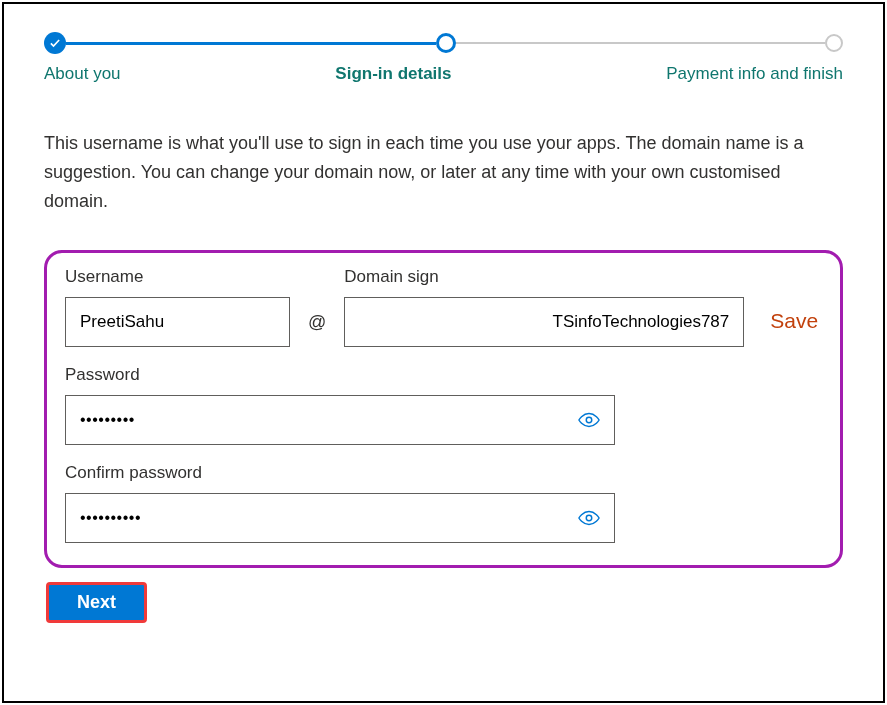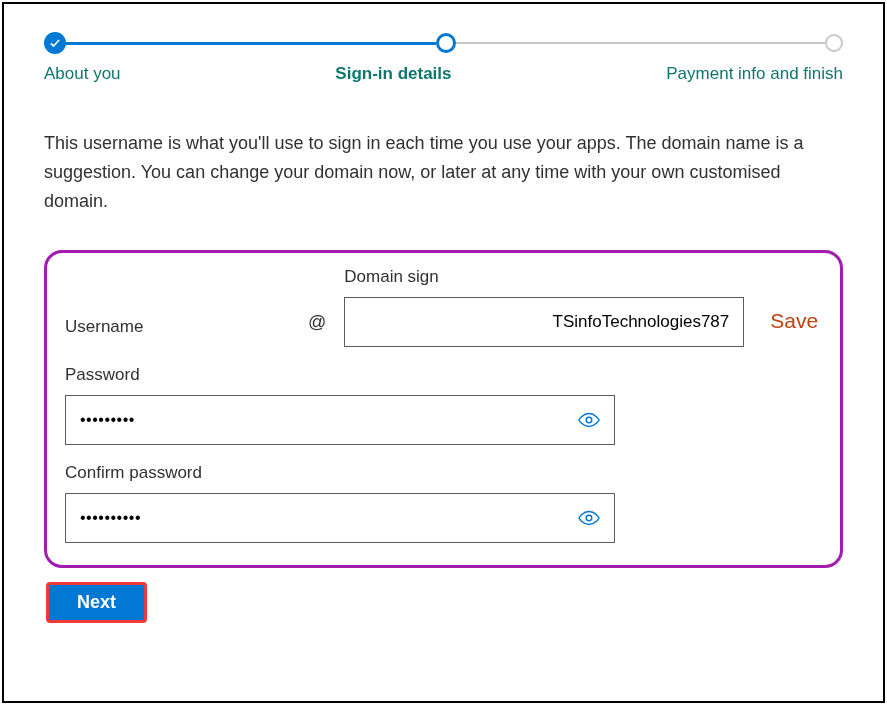--- a/index.html
+++ b/index.html
@@ -197,20 +197,21 @@
   </div>
 
 
   <p class="desc">This username is what you'll use to sign in each time you use your apps. The domain name is a suggestion. You can change your domain now, or later at any time with your own customised domain.</p>
 
   <div class="highlight-box">
 
     <div class="row">
       <div class="field" style="width:225px">
         <label class="field-label">Username</label>
+        <input class="text-input" type="text" value="PreetiSahu" style="">
       </div>
       <div class="at-sym">@</div>
       <div class="field">
         <label class="field-label">Domain sign</label>
         <div class="domain-wrap">
           <input type="text" value="TSinfoTechnologies787" style="">
         </div>
       </div>
       <span class="save-link" style="align-self:flex-end;padding-bottom:14px">Save</span>
     </div>

